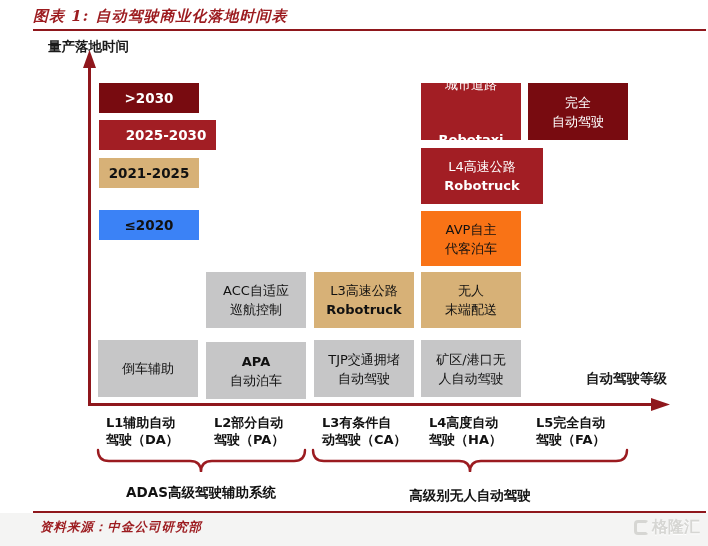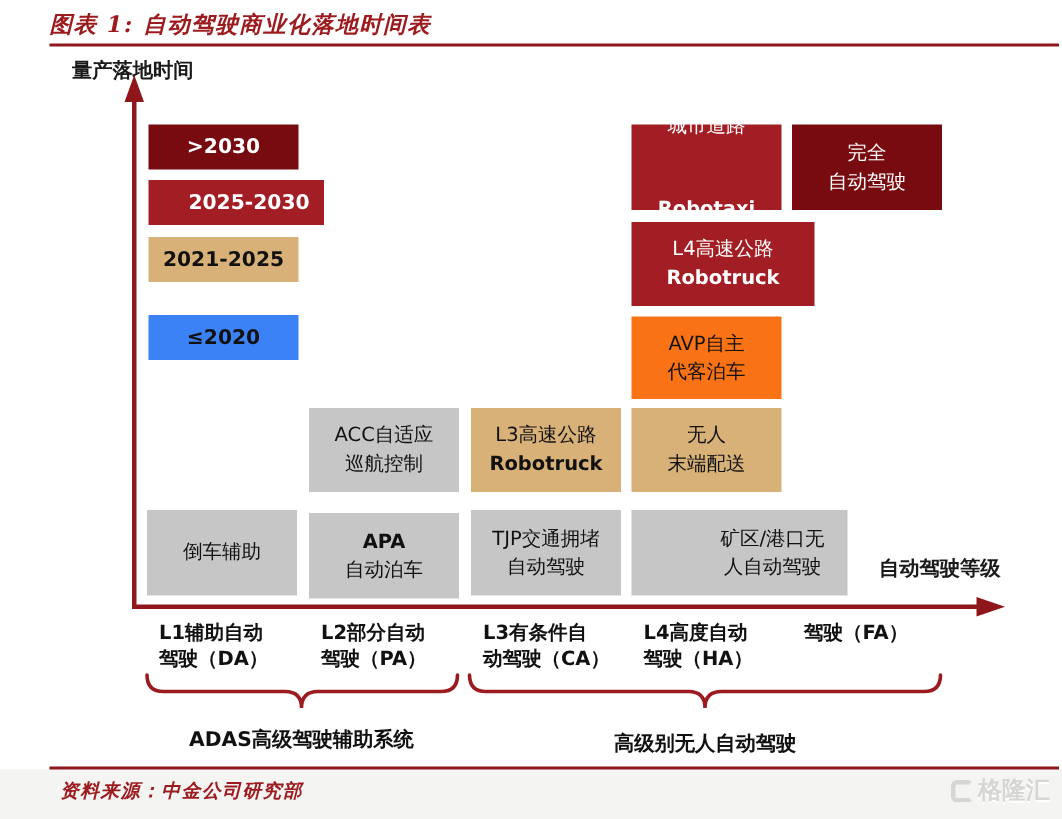--- a/index.html
+++ b/index.html
@@ -108,21 +108,21 @@
         <div>倒车辅助</div>
       </div>
       <div class="cell" style="left: 206px; top: 342px; width: 100px; height: 57px; background: rgb(198, 198, 199); color: rgb(17, 17, 17);">
         <div style="font-weight: 700;">APA</div>
         <div>自动泊车</div>
       </div>
       <div class="cell" style="left: 314px; top: 340px; width: 100px; height: 57px; background: rgb(198, 198, 199); color: rgb(17, 17, 17);">
         <div>TJP交通拥堵</div>
         <div>自动驾驶</div>
       </div>
-      <div class="cell" style="left: 421px; top: 340px; width: 100px; height: 57px; background: rgb(198, 198, 199); color: rgb(17, 17, 17); padding-left: 44px;">
+      <div class="cell" style="left: 421px; top: 340px; width: 100px; height: 57px; background: rgb(198, 198, 199); color: rgb(17, 17, 17);">
         <div>矿区/港口无</div>
         <div>人自动驾驶</div>
       </div>
     </div>
   <div id="ticks">
       <div class="tick" style="left: 106px;">
         <div>L1辅助自动</div>
         <div>驾驶（DA）</div>
       </div>
       <div class="tick" style="left: 214px;">
@@ -131,20 +131,21 @@
       </div>
       <div class="tick" style="left: 322px;">
         <div>L3有条件自</div>
         <div>动驾驶（CA）</div>
       </div>
       <div class="tick" style="left: 429px;">
         <div>L4高度自动</div>
         <div>驾驶（HA）</div>
       </div>
       <div class="tick" style="left: 536px;">
+        <div>L5完全自动</div>
         <div>驾驶（FA）</div>
       </div>
     </div>
 
   <div class="brace-label" style="left:350px;top:487px;width:240px;">高级别无人自动驾驶</div>
   <div class="brace-label" style="left:91px;top:484px;width:220px;">ADAS高级驾驶辅助系统</div>
 
   <div class="abs footer-band"></div>
   <div class="abs foot-rule"></div>
   <div class="abs source">资料来源：中金公司研究部</div>

